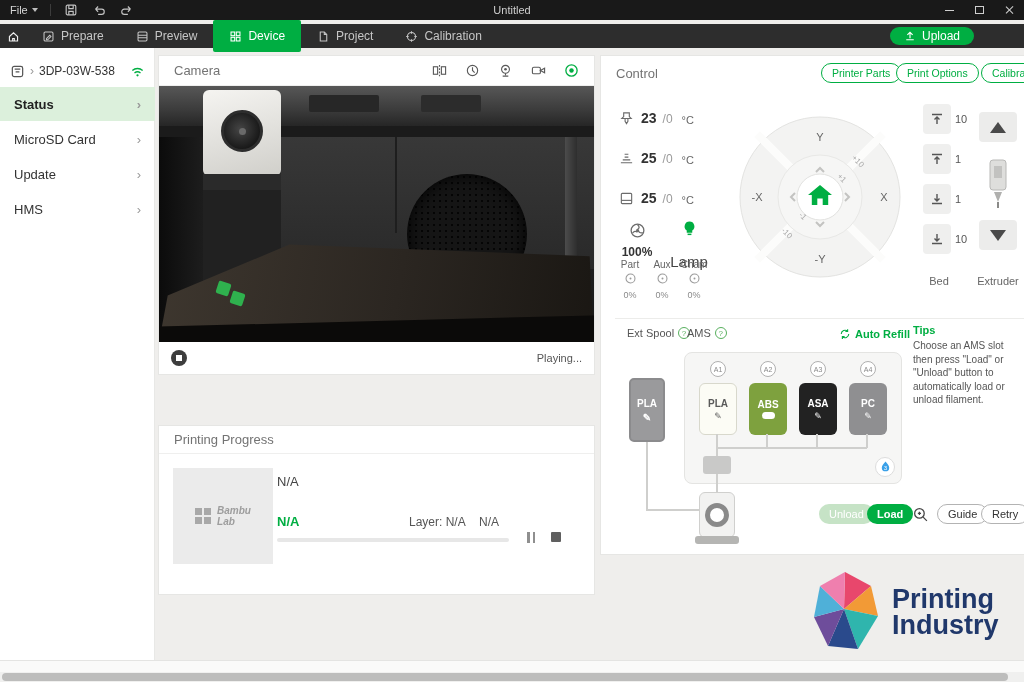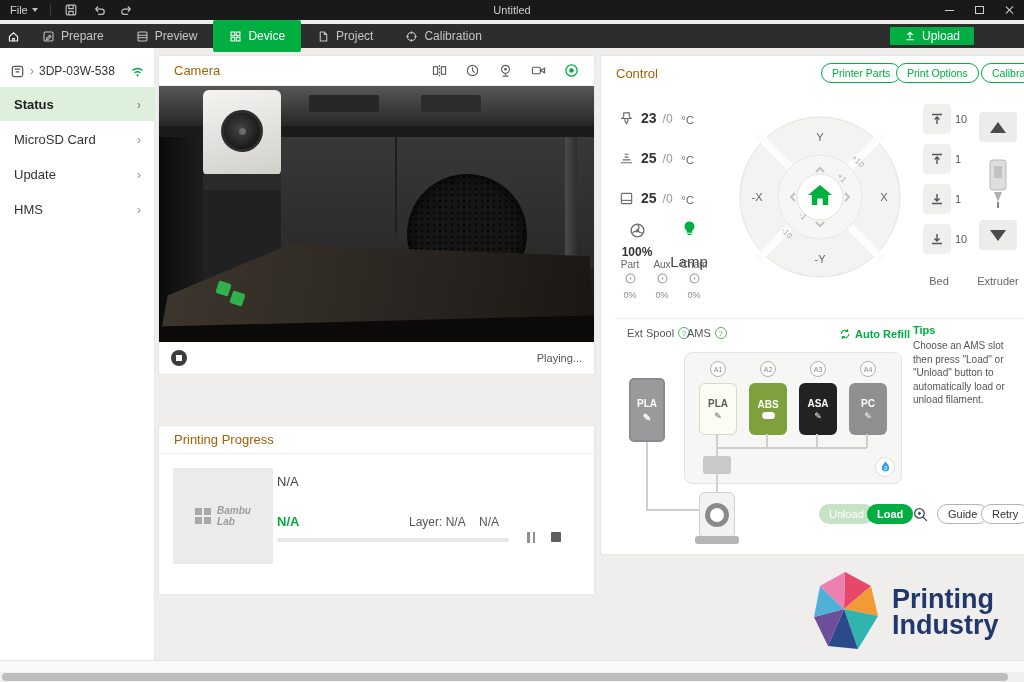--- a/index.html
+++ b/index.html
@@ -24,33 +24,33 @@
   .win-close-glyph::before{transform:rotate(45deg);}
   .win-close-glyph::after{transform:rotate(-45deg);}
 
   
   .navbar{position:absolute;top:24px;left:0;width:1024px;height:24px;background:#2d2d2d;
     display:flex;align-items:center;color:#c6c6c6;font-size:12px;}
   .home-tile{width:26px;height:24px;display:flex;align-items:center;justify-content:center;color:#eee;}
   .tab{height:32px;display:flex;align-items:center;gap:6px;padding:0 16px;cursor:default;}
   .tab.active{background:#00ae42;color:#fff;border-radius:2px;}
   .upload-btn{margin-left:auto;margin-right:50px;height:18px;background:#00ae42;color:#fff;
-    border-radius:1px;display:flex;align-items:center;gap:6px;padding:0 14px;font-size:12px;}
+    border-radius:9px;display:flex;align-items:center;gap:6px;padding:0 14px;font-size:12px;}
 
   
   .sidebar{position:absolute;left:0;top:48px;width:155px;height:612px;background:#fff;border-right:1px solid #e8e8e6;}
   .device-row{position:absolute;left:0;top:8px;width:155px;height:30px;display:flex;align-items:center;gap:5px;padding:0 10px;font-size:12px;color:#333;}
   .device-chevron{color:#9a9a9a;font-size:12px;}
   .side-item{position:absolute;left:0;width:155px;height:34px;display:flex;align-items:center;padding:1px 14px;font-size:13px;color:#333;}
   .side-item .chev{margin-left:auto;color:#9a9a9a;font-size:13px;}
   .side-item.active{background:#dcf0dc;font-weight:bold;color:#222;}
 
   
   .panel{position:absolute;background:#fff;border:1px solid #e6e6e4;}
-  .panel-header{height:30px;display:flex;align-items:center;padding:0 15px;font-size:13px;color:#a16207;}
+  .panel-header{height:30px;display:flex;align-items:center;padding:0 15px;font-size:13px;color:#737373;}
   .hdr-line{border-bottom:1px solid #efefee;}
 
   
   .camera-panel{left:158px;top:55px;width:437px;height:320px;}
   .cam-icons{margin-left:auto;display:flex;align-items:center;gap:17px;}
   .cam-icons .ic{width:16px;height:16px;color:#5a5a5a;display:flex;align-items:center;justify-content:center;}
   .cam-icons .ic.green{color:#00ae42;}
   .cam-scene{position:absolute;left:0;top:30px;width:435px;height:256px;overflow:hidden;
     background:linear-gradient(180deg,#343434 0%,#232323 45%,#181818 100%);}
   .cam-scene>div{position:absolute;}

